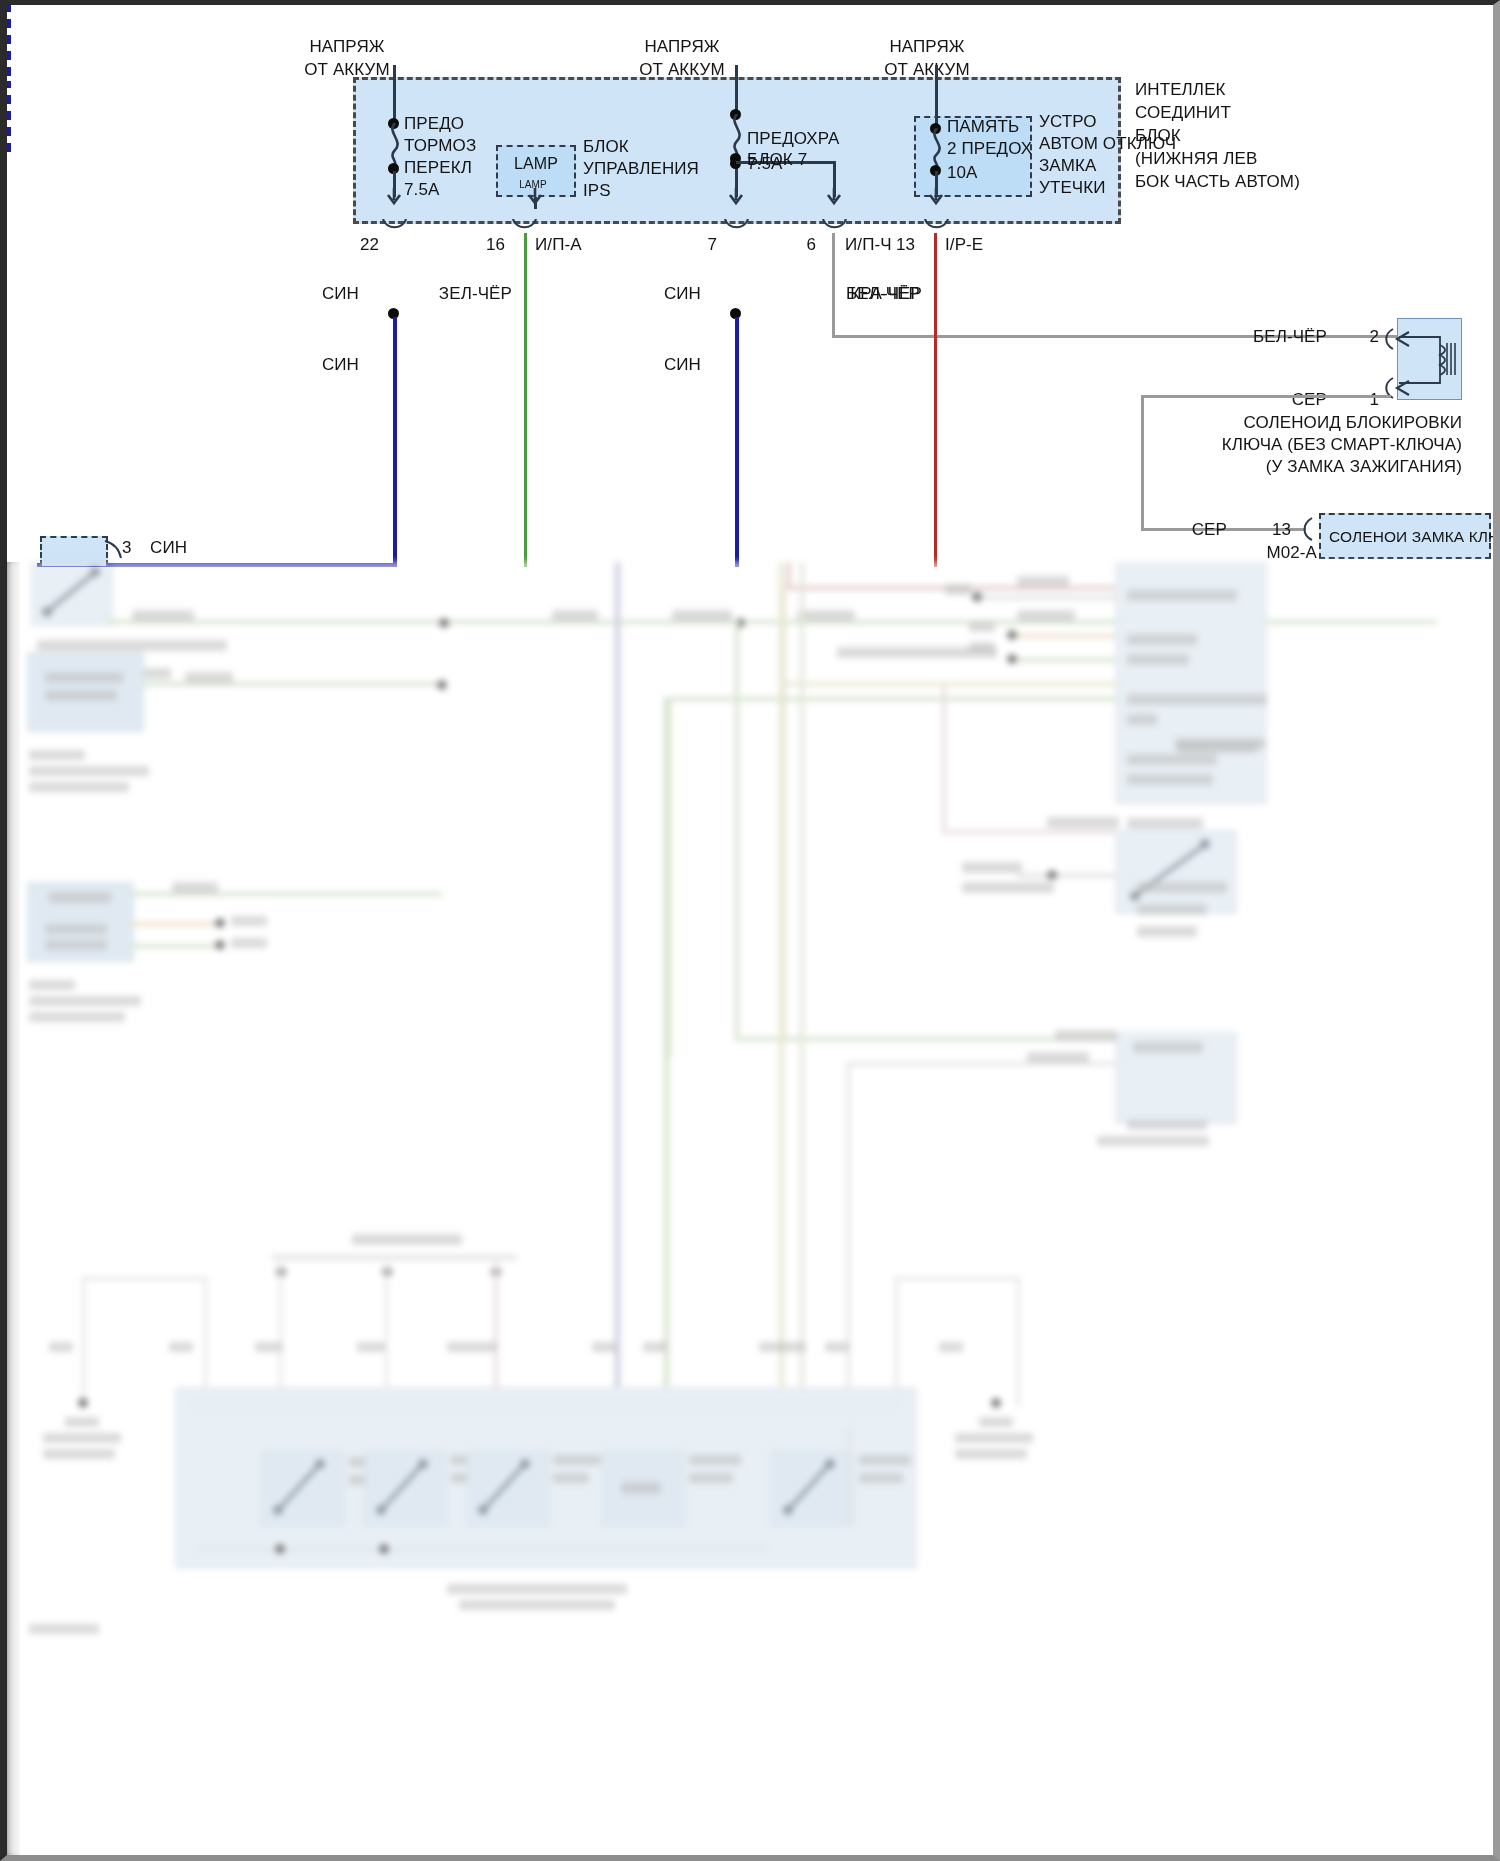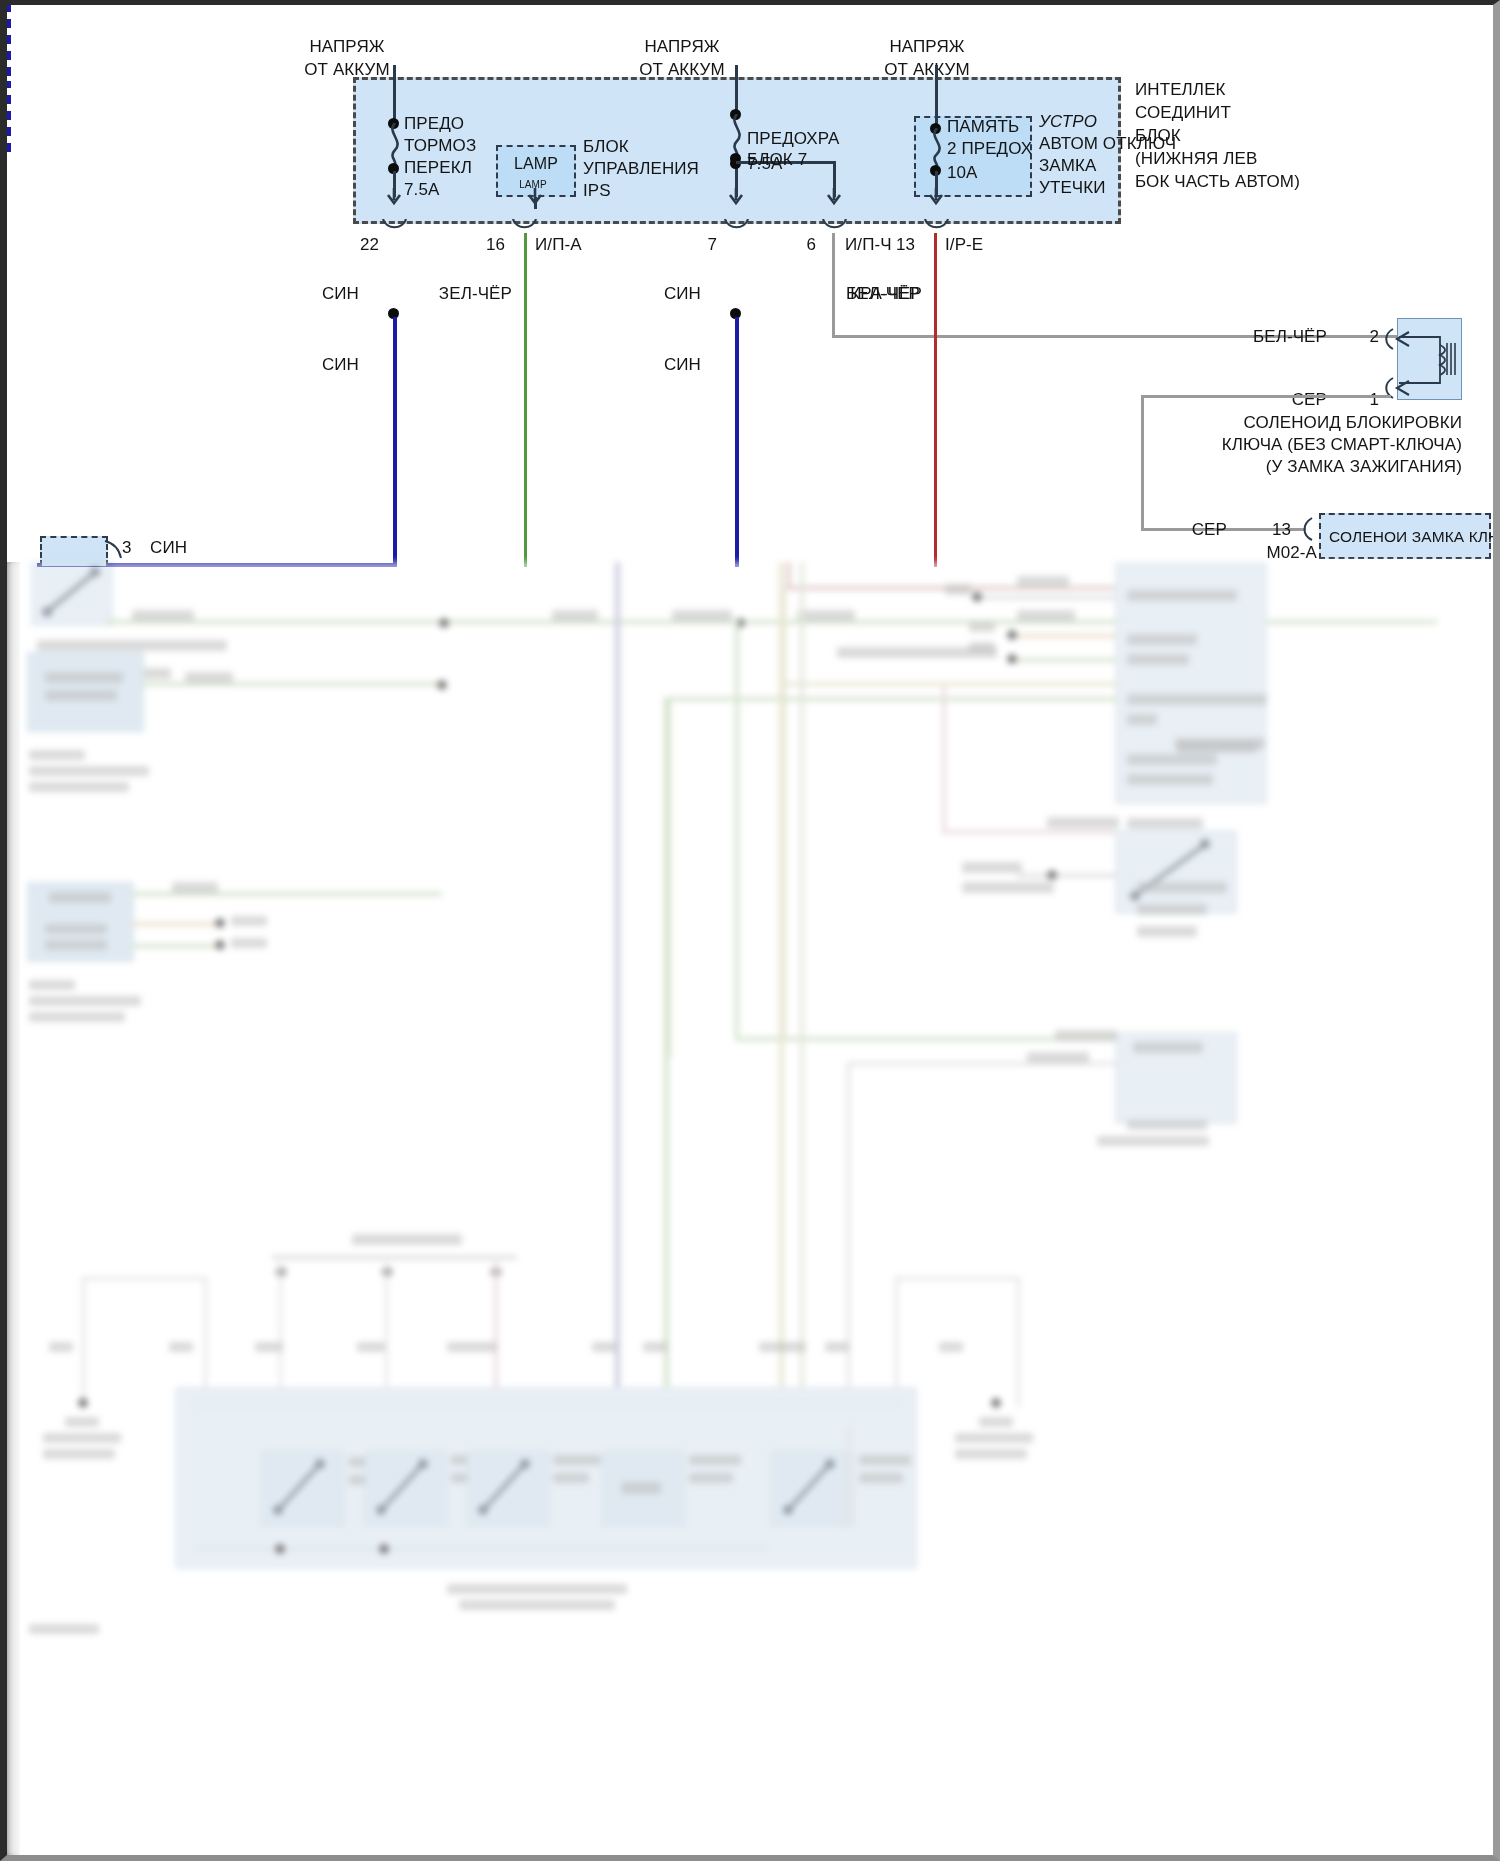--- a/index.html
+++ b/index.html
@@ -156,21 +156,21 @@
   </svg>
   <div class="dot" style="left:923px;top:160px;"></div>
   <div class="w vw blk" style="left:928px;top:166px;width:3px;height:26px;"></div>
   <svg class="abs" style="left:921px;top:183px;" width="18" height="18">
     <path d="M8 0 L8 12 M2 7 L8 15 L14 7" stroke="#2a3a4a" stroke-width="2.6" fill="none"></path>
   </svg>
   <div class="t" style="left:940px;top:110px;">ПАМЯТЬ</div>
   <div class="t" style="left:940px;top:132px;text-align:center;">2 ПРЕДОХ</div>
   <div class="t" style="left:940px;top:156px;">10A</div>
 
-  <div class="t" style="left:1032px;top:105px;font-style:italic;">УСТРО</div>
+  <div class="t" style="left:1032px;top:105px;">УСТРО</div>
   <div class="t" style="left:1032px;top:127px;">АВТОМ ОТКЛЮЧ</div>
   <div class="t" style="left:1032px;top:149px;">ЗАМКА</div>
   <div class="t" style="left:1032px;top:171px;">УТЕЧКИ</div>
 
   <svg class="abs" style="left:375px;top:214px;" width="26" height="14">
     <path d="M1 0 C 4 11, 21 11, 24 0" stroke="#2a3a4a" stroke-width="2.2" fill="none"></path>
   </svg>
   <div class="t r" style="left:330px;top:228px;width:42px;">22</div>
 
   <svg class="abs" style="left:505px;top:214px;" width="26" height="14">

